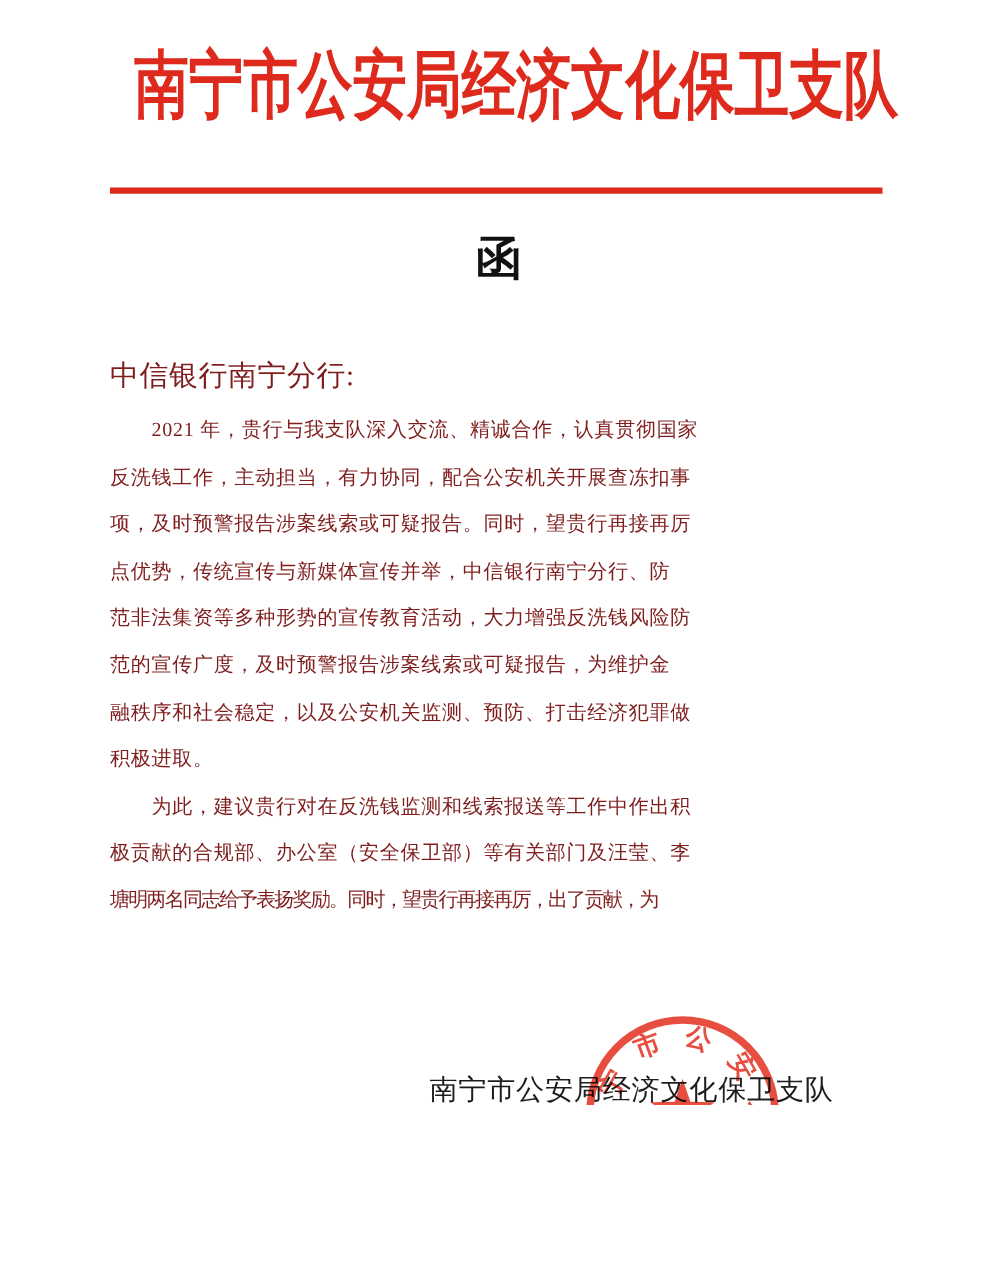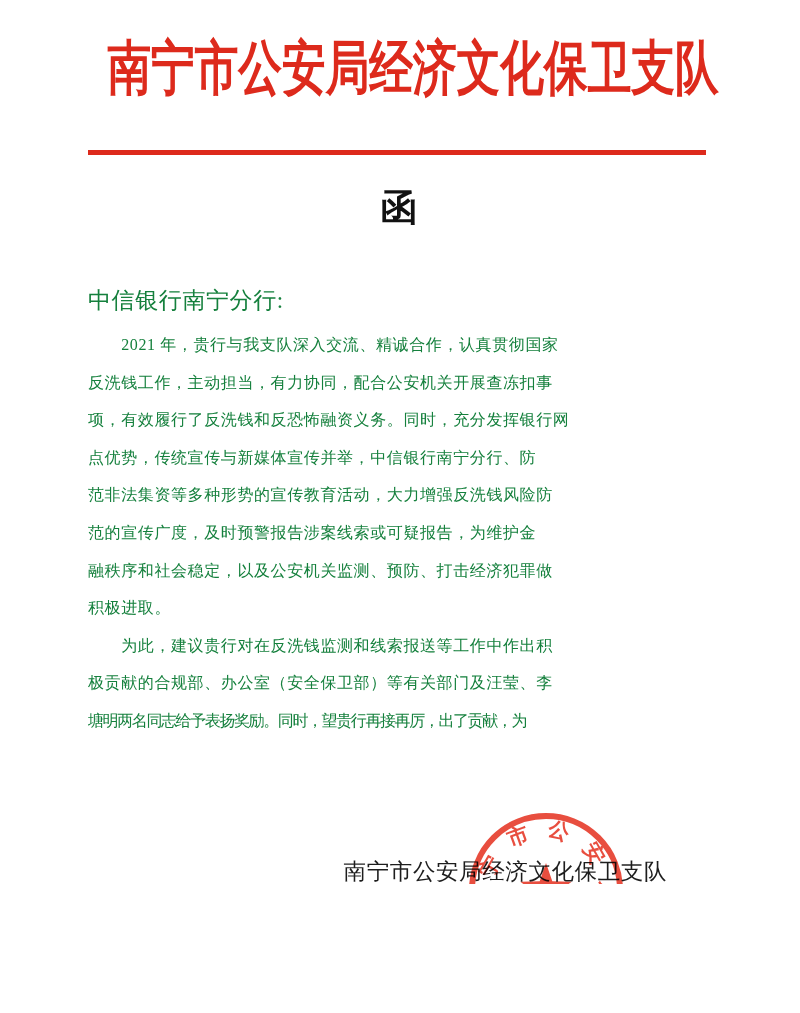--- a/index.html
+++ b/index.html
@@ -16,21 +16,21 @@
   .lh-divider{
     position:absolute;left:88px;top:150px;width:618px;height:5px;background:#dd2a1c;
   }
   
   .subject{
     position:absolute;left:0;top:186px;width:800px;height:44px;line-height:44px;
     text-align:center;font-weight:bold;font-size:37px;color:#111111;letter-spacing:2px;
   }
   
   .body{
-    position:absolute;left:88px;top:282px;width:626px;color:#15803d;
+    position:absolute;left:88px;top:282px;width:626px;color:#7f1d1d;
   }
   .salutation{
     height:38px;line-height:38px;margin-bottom:6px;font-size:23px;letter-spacing:0.6px;white-space:nowrap;
   }
   .bodyline{
     height:37.6px;line-height:37.6px;font-size:16px;letter-spacing:0.6px;white-space:nowrap;
   }
   .bodyline.tight{letter-spacing:-1.4px;}
   
   .sig-org{
@@ -60,21 +60,21 @@
   <div class="lh-divider"></div>
 
   <div class="subject">函</div>
 
   <div class="body">
     <div class="salutation">中信银行南宁分行:</div>
     <div>
 
     <div class="bodyline">　　2021 年，贵行与我支队深入交流、精诚合作，认真贯彻国家</div>
         <div class="bodyline">反洗钱工作，主动担当，有力协同，配合公安机关开展查冻扣事</div>
-        <div class="bodyline">项，有效履行了反洗钱和反恐怖融资义务。同时，充分发挥银行网</div>
+        <div class="bodyline">项，及时预警报告涉案线索或可疑报告。同时，望贵行再接再厉</div>
         <div class="bodyline">点优势，传统宣传与新媒体宣传并举，中信银行南宁分行、防</div>
         <div class="bodyline">范非法集资等多种形势的宣传教育活动，大力增强反洗钱风险防</div>
         <div class="bodyline">范的宣传广度，及时预警报告涉案线索或可疑报告，为维护金</div>
         <div class="bodyline">融秩序和社会稳定，以及公安机关监测、预防、打击经济犯罪做</div>
         <div class="bodyline">积极进取。</div>
         <div class="bodyline">　　为此，建议贵行对在反洗钱监测和线索报送等工作中作出积</div>
         <div class="bodyline">极贡献的合规部、办公室（安全保卫部）等有关部门及汪莹、李</div>
         <div class="bodyline tight">塘明两名同志给予表扬奖励。同时，望贵行再接再厉，出了贡献，为</div>
       </div>
   </div>

